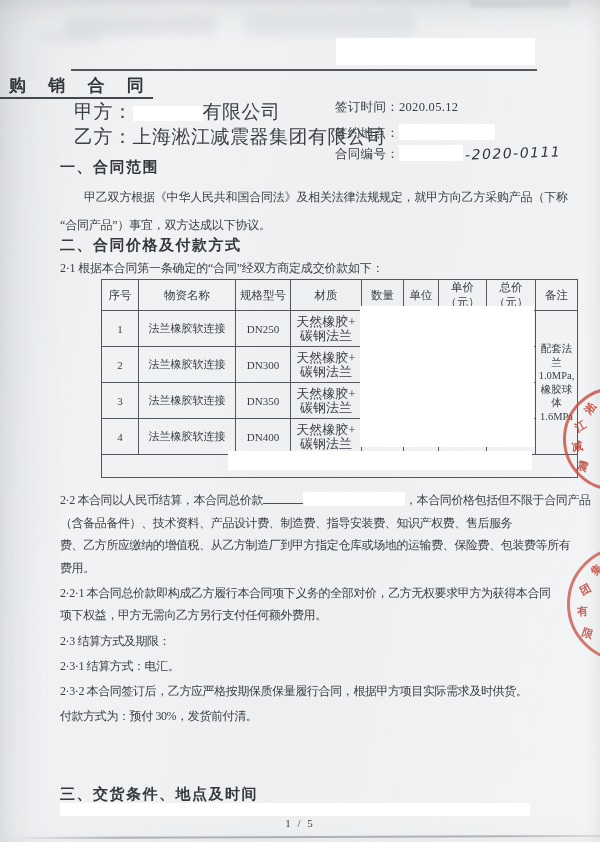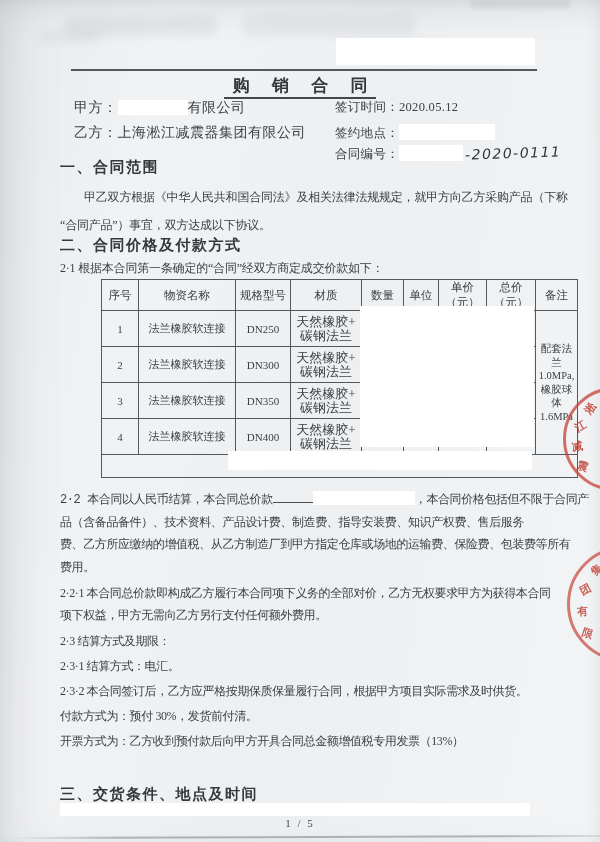--- a/index.html
+++ b/index.html
@@ -7,24 +7,24 @@
     position:relative;width:600px;height:842px;overflow:hidden;margin:0 auto;
     background:linear-gradient(100deg,#e8eaec 0%,#f1f2f4 22%,#edeff1 55%,#f3f4f5 100%);
     box-shadow:inset 34px 0 60px -40px rgba(130,136,142,.38), inset -6px 0 18px -10px rgba(130,136,142,.22), inset 0 26px 40px -30px rgba(130,136,142,.30);
     font-family:"Liberation Serif","DejaVu Serif",serif;
     color:#3c4046;
   }
   .ghost{position:absolute;background:#9aa3aa;filter:blur(5px);}
   .redact{position:absolute;background:#ffffff;}
   .redact-inline{display:inline-block;background:#ffffff;vertical-align:-3px;}
   .rule{position:absolute;left:71px;top:69px;width:466px;height:2px;background:#54575c;}
-  .title-wrap{position:absolute;left:0;top:74px;width:600px;text-align:center;}
+  .title-wrap{position:absolute;left:0;top:74px;width:600px;}
   .title{font-size:17px;font-weight:bold;letter-spacing:9px;color:#34383d;
          border-bottom:2px solid #44484d;padding:0 0 2px 9px;}
-  .hdr-row{position:absolute;font-size:14px;letter-spacing:.5px;white-space:nowrap;}
+  .hdr-row{position:absolute;font-size:19px;letter-spacing:.5px;white-space:nowrap;}
   .info-row{position:absolute;font-size:12.5px;letter-spacing:.3px;white-space:nowrap;}
   .handwrite{display:inline-block;font-family:"DejaVu Sans",sans-serif;font-style:italic;
              font-size:14px;letter-spacing:1.5px;color:#2f343a;transform:rotate(-2deg);margin-left:2px;}
   .h1{position:absolute;font-size:15px;font-weight:bold;letter-spacing:1.5px;color:#34383d;white-space:nowrap;}
   .para{position:absolute;font-size:12px;line-height:28px;letter-spacing:-.2px;white-space:pre-line;}
   .intro{position:absolute;font-size:12px;letter-spacing:-.2px;white-space:nowrap;}
   .tbl-wrap{position:absolute;left:62px;top:279px;width:476px;margin-left:39px;}
   table.tbl{border-collapse:collapse;width:476px;table-layout:fixed;}
   .tbl th,.tbl td{border:1px solid #54575c;text-align:center;padding:0;font-weight:normal;color:#3c4046;}
   .tbl th{height:25px;font-size:11.5px;letter-spacing:0;}
@@ -164,30 +164,29 @@
         <td class="foot" colspan="9"></td>
       </tr>
     </tbody>
       </table>
 
     <div class="tbl-redact" style="left:259px;top:27px;width:174px;height:141px;"></div>
     <div class="tbl-redact" style="left:127px;top:172px;width:304px;height:19px;"></div>
   </div>
 
   <div class="clauses">
-    <p style="white-space:normal;font-family:Liberation Mono, monospace;"><span>2·2 本合同以人民币结算，本合同总价款</span><span class="amount-stub"></span><span class="amount-redact"></span><span>，本合同价格包括但不</span><span style="white-space:pre-line;">限于合同产品（含备品备件）、技术资料、产品设计费、制造费、指导安装费、知识产权费、售后服务
+    <p style="white-space:normal;"><span>2·2 本合同以人民币结算，本合同总价款</span><span class="amount-stub"></span><span class="amount-redact"></span><span>，本合同价格包括但不</span><span style="white-space:pre-line;">限于合同产品（含备品备件）、技术资料、产品设计费、制造费、指导安装费、知识产权费、售后服务
 费、乙方所应缴纳的增值税、从乙方制造厂到甲方指定仓库或场地的运输费、保险费、包装费等所有
 费用。</span></p>
     <p>2·2·1 本合同总价款即构成乙方履行本合同项下义务的全部对价，乙方无权要求甲方为获得本合同
 项下权益，甲方无需向乙方另行支付任何额外费用。</p>
     <p>2·3 结算方式及期限：</p>
     <p>2·3·1 结算方式：电汇。</p>
     <p>2·3·2 本合同签订后，乙方应严格按期保质保量履行合同，根据甲方项目实际需求及时供货。</p>
     <p>付款方式为：预付 30%，发货前付清。</p>
-    <p>开票方式为：乙方收到预付款后向甲方开具合同总金额增值税专用发票（13%）</p>
   </div>
 
   <div class="h1" style="left:60px;top:785px;">三、交货条件、地点及时间</div>
   <div class="redact" style="left:60px;top:803px;width:470px;height:13px;"></div>
 
   <div class="pagenum">1 / 5</div>
 
   <div class="stamp" style="left:563px;top:387px;width:104px;height:104px;">
     <div class="ring" style="border:3.5px solid rgba(198,72,60,.78);"></div>
     <span style="left:22px;top:14px;transform:rotate(-52deg);color:rgba(192,62,50,.85);">淞</span>

